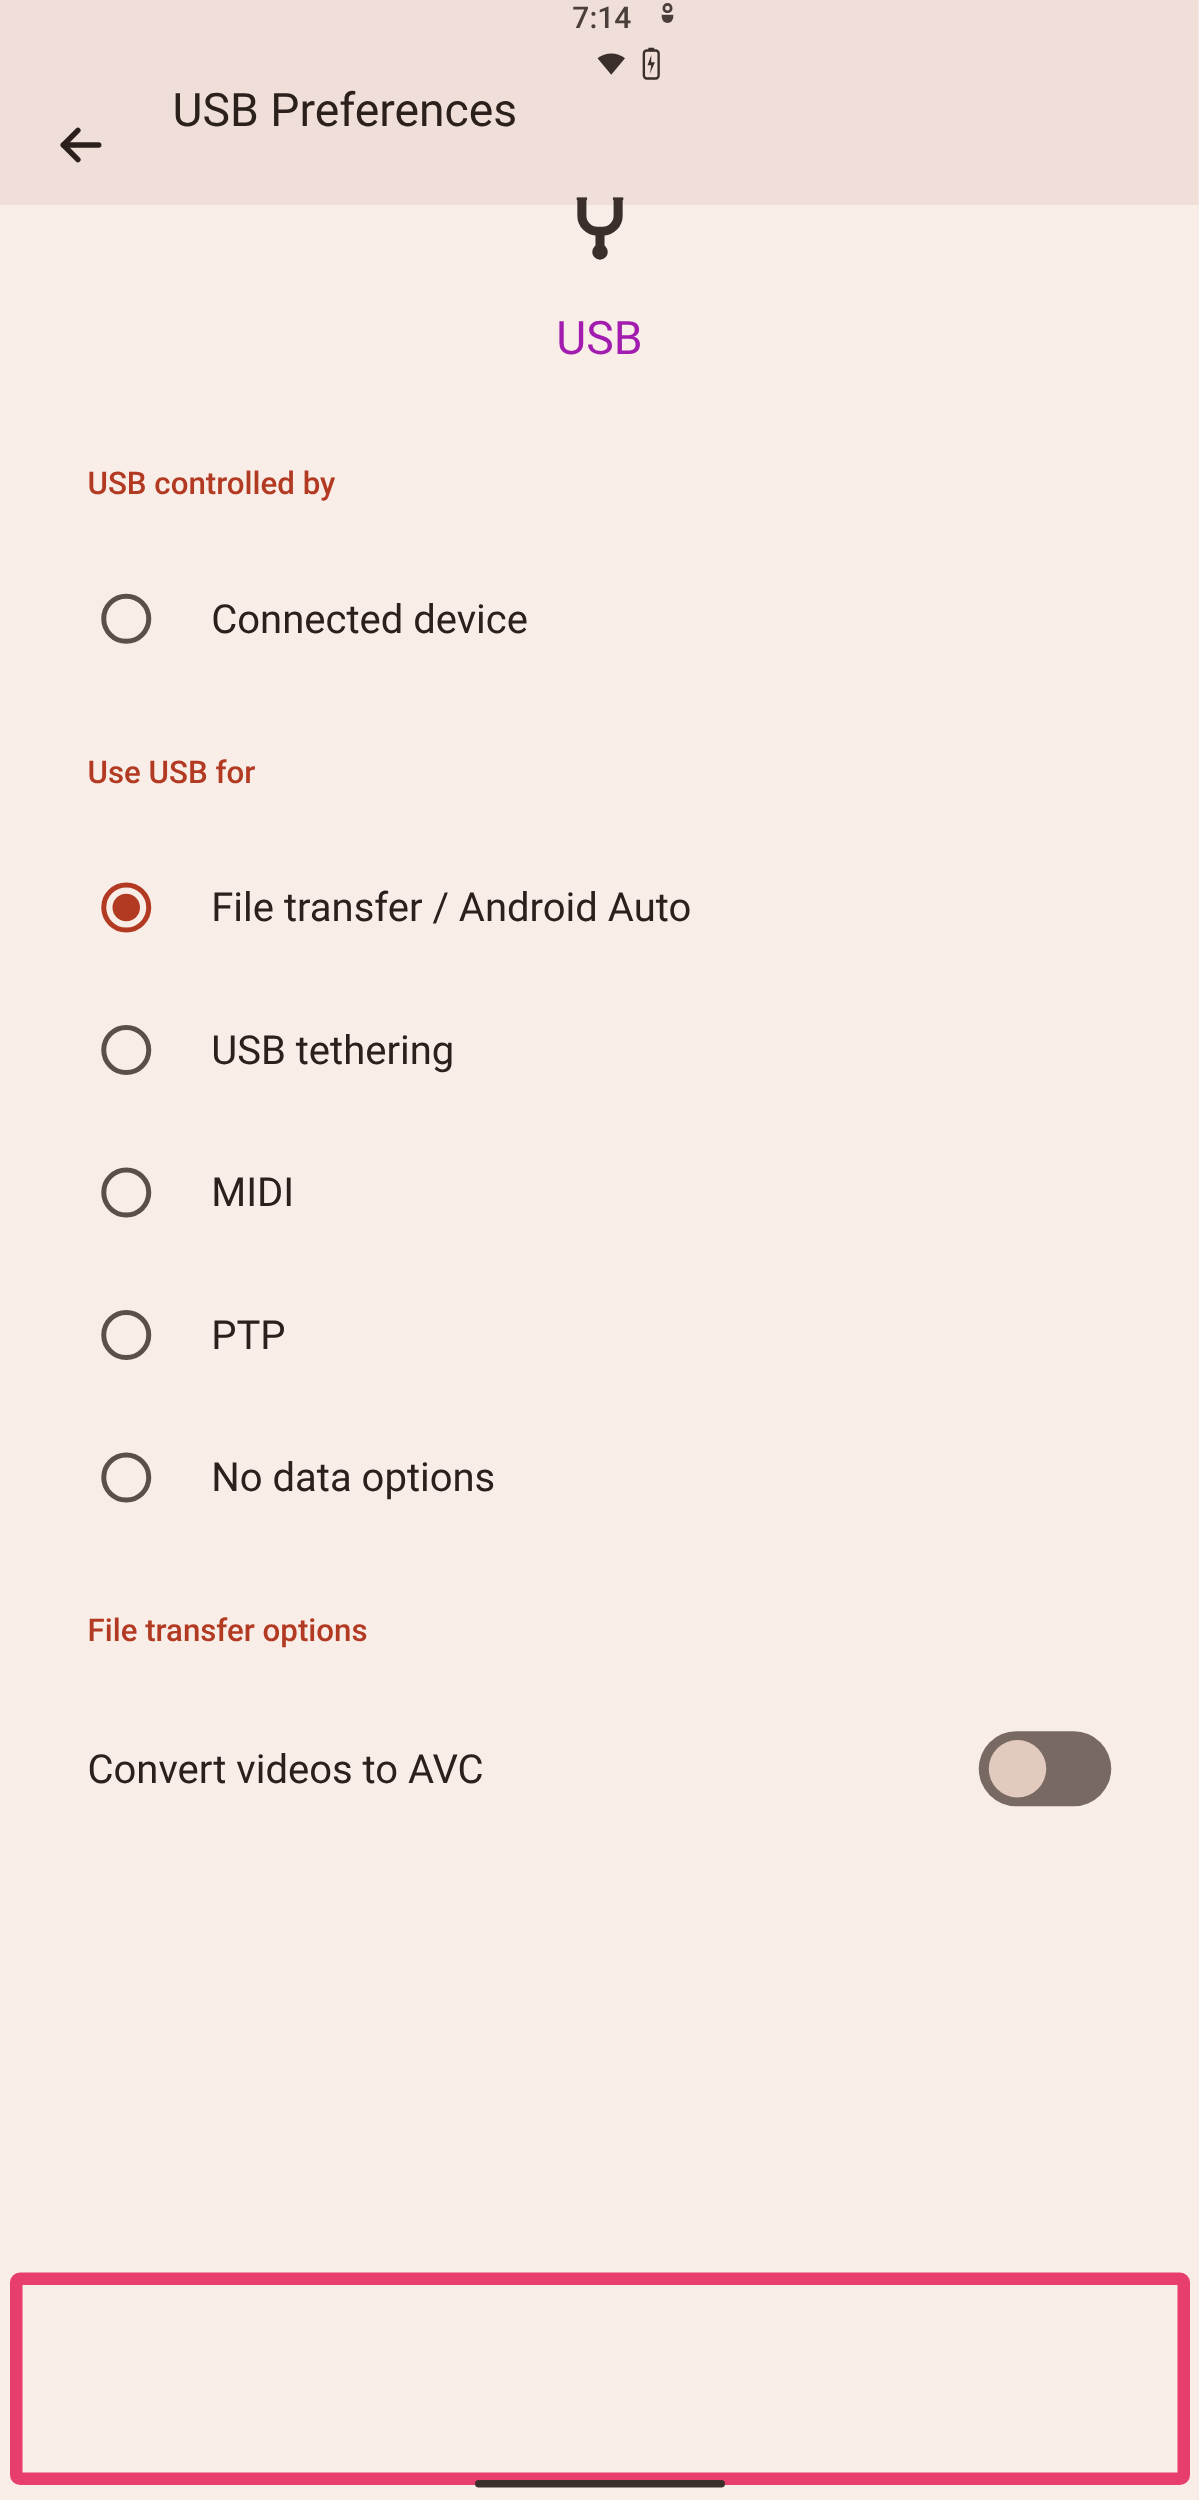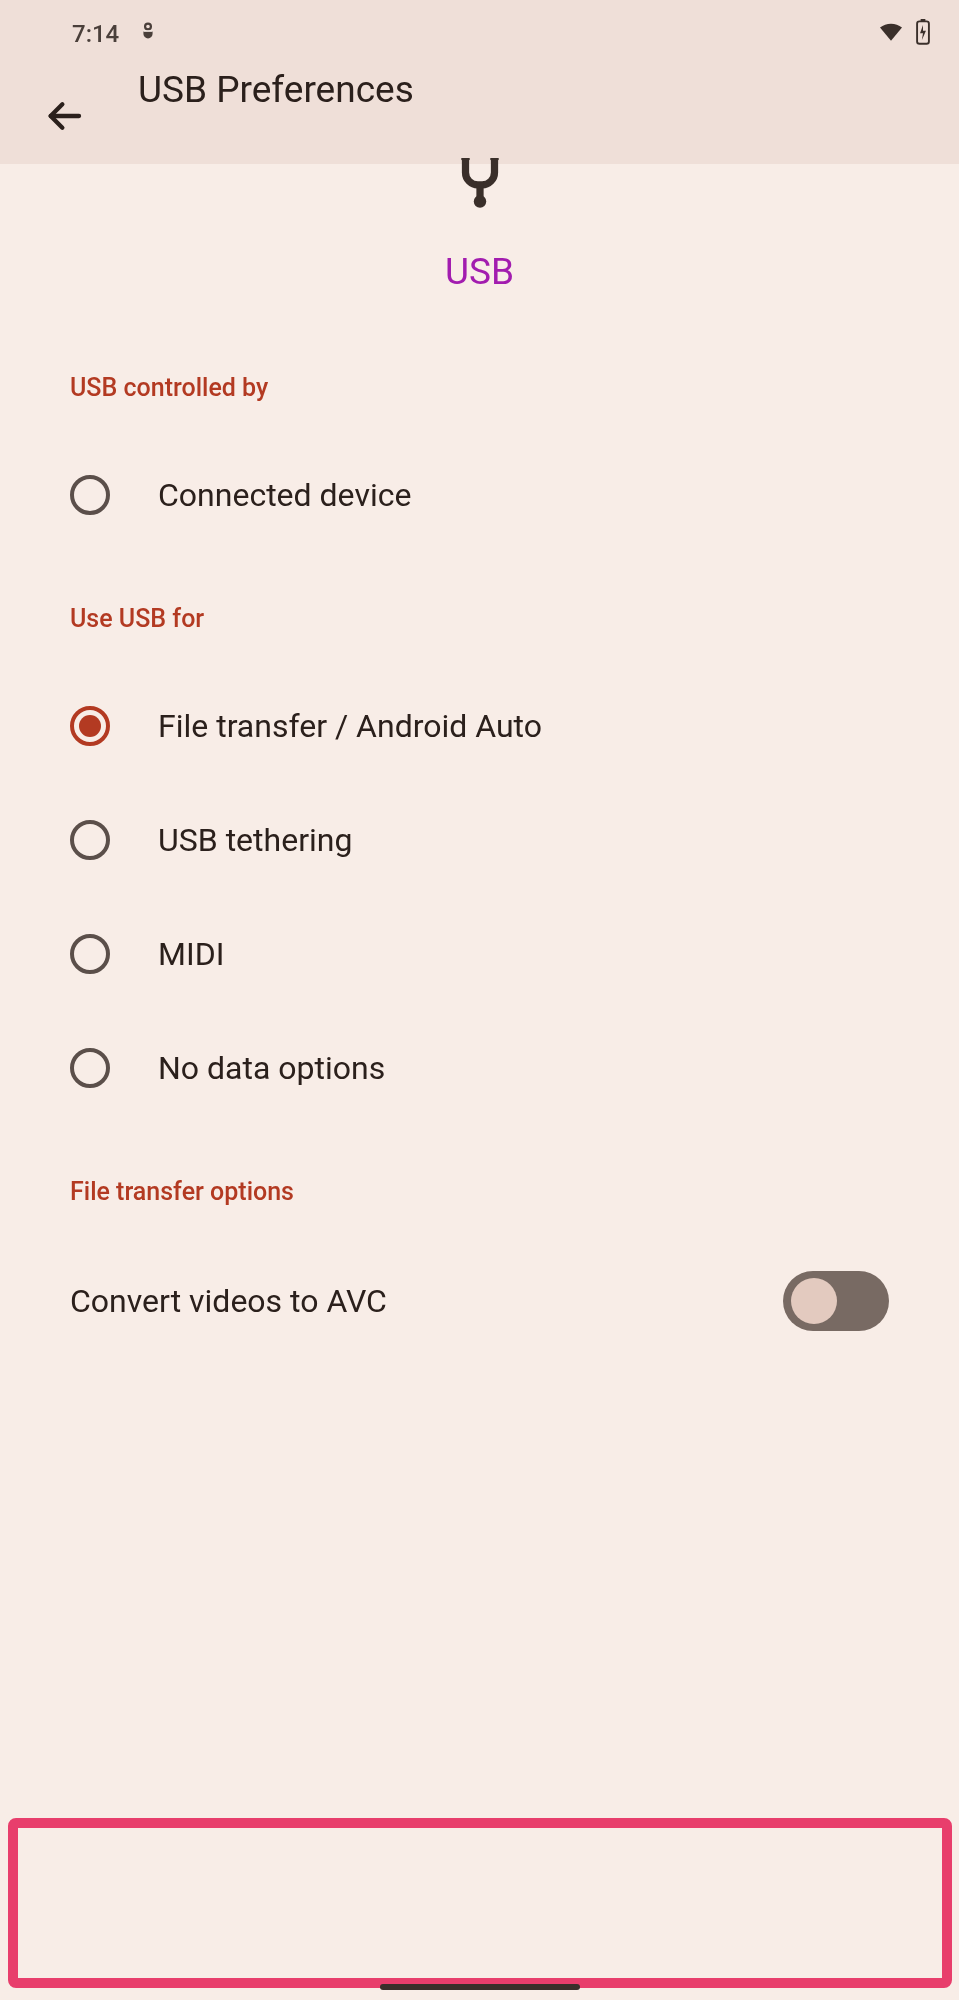--- a/index.html
+++ b/index.html
@@ -11,20 +11,21 @@
       overflow: hidden;
       color: #3a2f2a;
     }
     .status-bar {
       height: 68px;
       background: #efdfd8;
       display: flex;
       align-items: center;
       justify-content: space-between;
       padding: 0 28px 0 72px;
+      flex-direction: column;
     }
     .status-left { display: flex; align-items: center; gap: 18px; }
     .status-time { font-size: 24px; font-weight: 500; color: #4a3f3a; }
     .status-right { display: flex; align-items: center; gap: 10px; }
     .app-bar {
       height: 96px;
       background: #efdfd8;
       display: flex;
       padding: 0 44px;
       gap: 54px;
@@ -44,20 +45,21 @@
       color: #b33a22;
       padding: 0 70px 36px 70px;
     }
     .radio-row {
       display: flex;
       align-items: center;
       padding: 0 70px;
       height: 114px;
       gap: 48px;
       cursor: pointer;
+      margin-left: 11px;
     }
     .radio-outer {
       width: 40px; height: 40px;
       border: 4px solid #5b4f4a;
       border-radius: 50%;
       display: flex; align-items:center; justify-content:center;
       flex-shrink: 0;
     }
     .radio-outer.selected { border-color: #b33a22; }
     .radio-inner {
@@ -183,20 +185,24 @@
   <div class="radio-row">
     <div class="radio-outer"></div>
     <div class="radio-label">USB tethering</div>
   </div>
   <div class="radio-row">
     <div class="radio-outer"></div>
     <div class="radio-label">MIDI</div>
   </div>
   <div class="radio-row">
     <div class="radio-outer"></div>
+    <div class="radio-label">PTP</div>
+  </div>
+  <div class="radio-row">
+    <div class="radio-outer"></div>
     <div class="radio-label">No data options</div>
   </div>
 
   <div class="section-gap"></div>
   <div class="section-header">File transfer options</div>
 
   <div class="switch-row">
     <div class="switch-label">Convert videos to AVC</div>
     <div class="switch-track">
       <div class="switch-thumb"></div>

